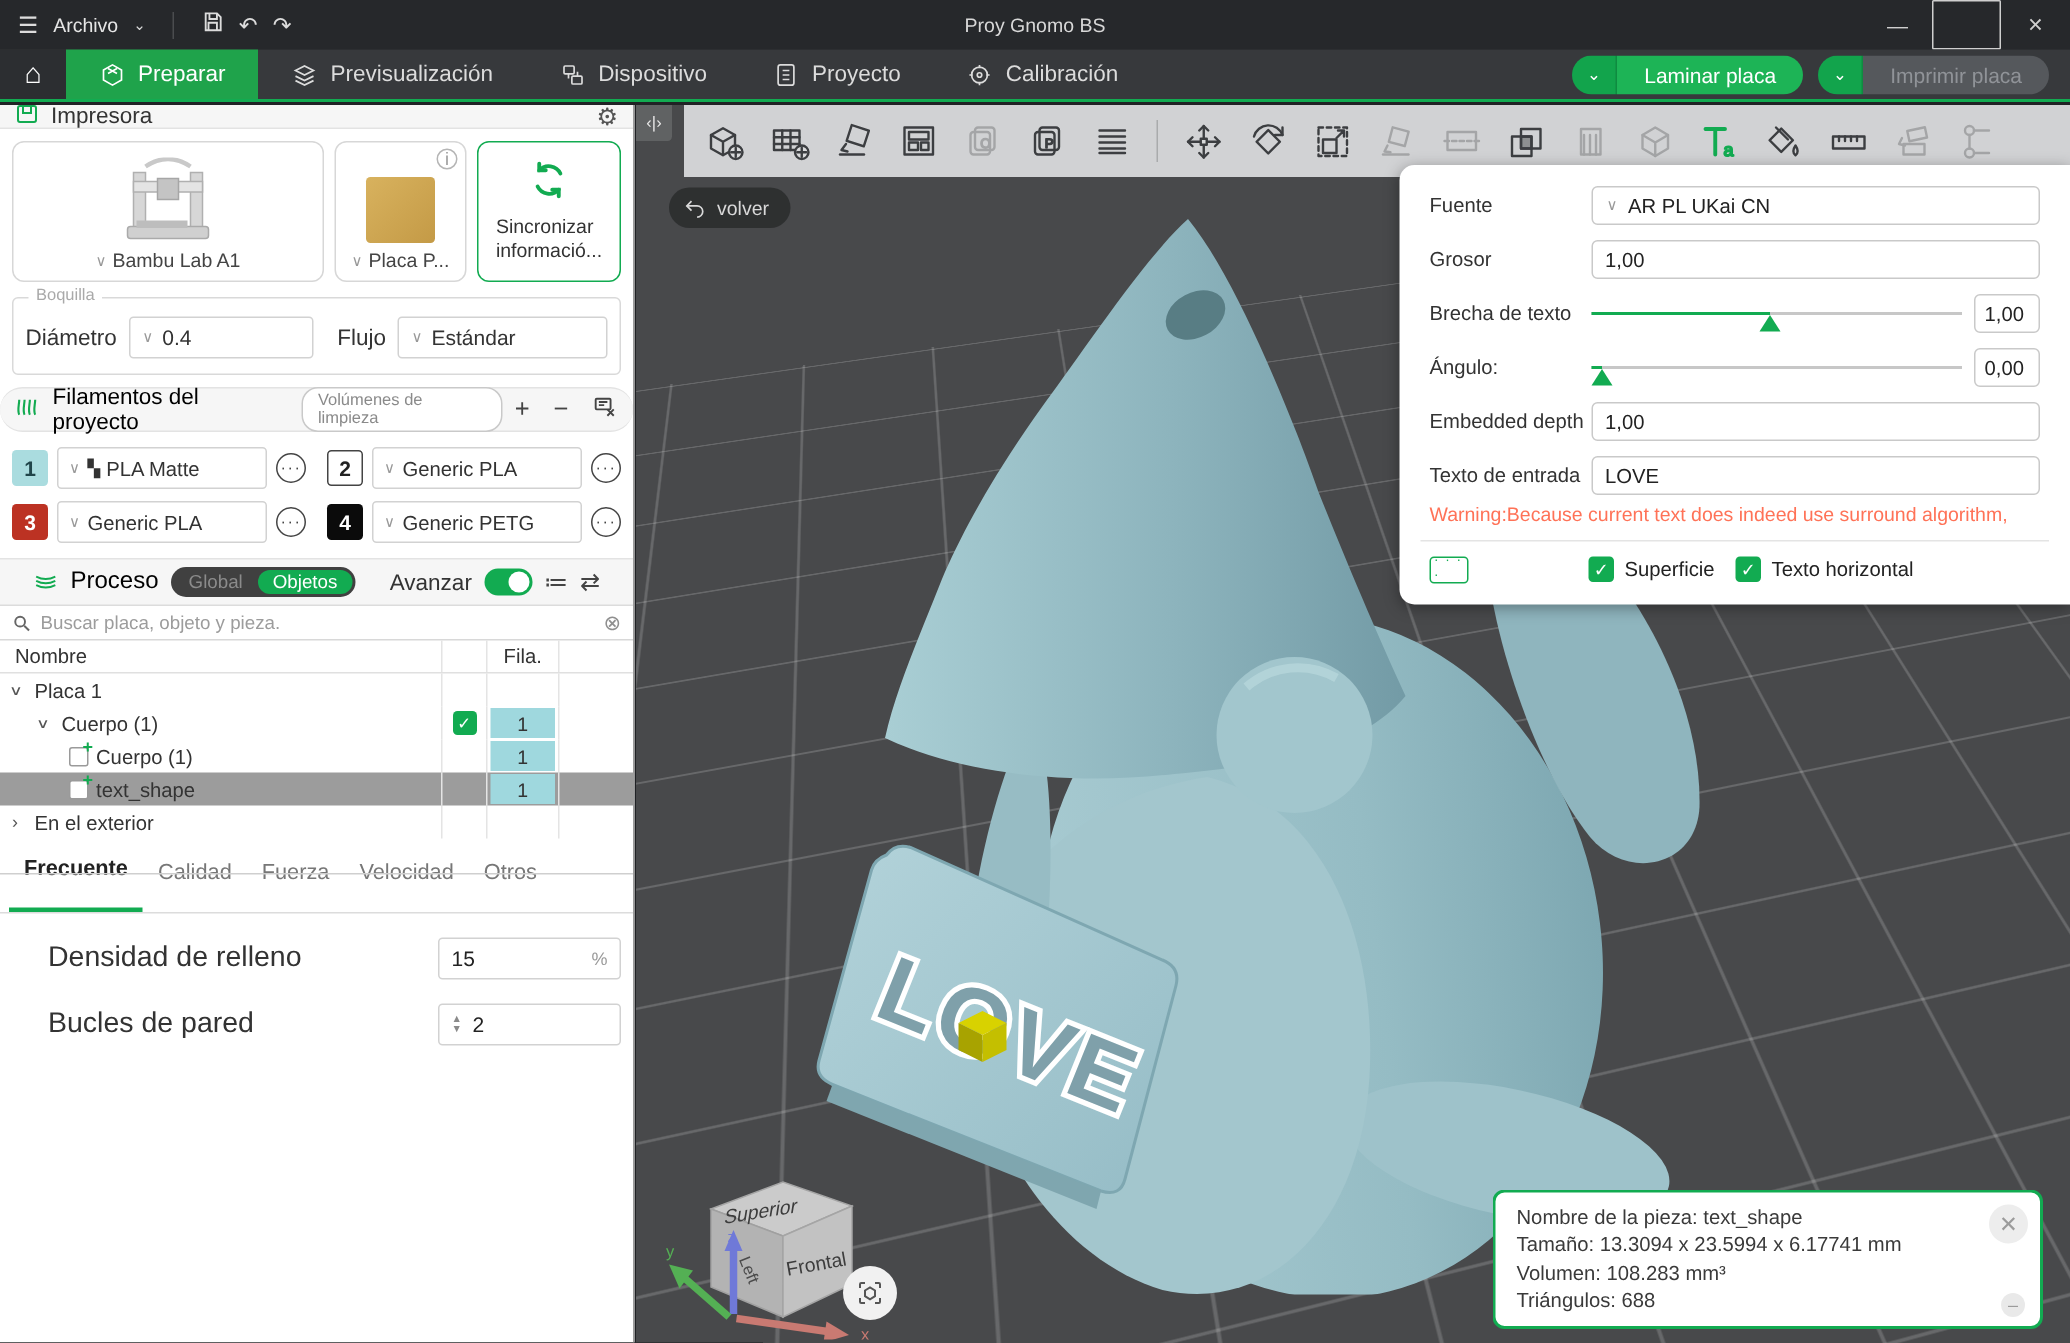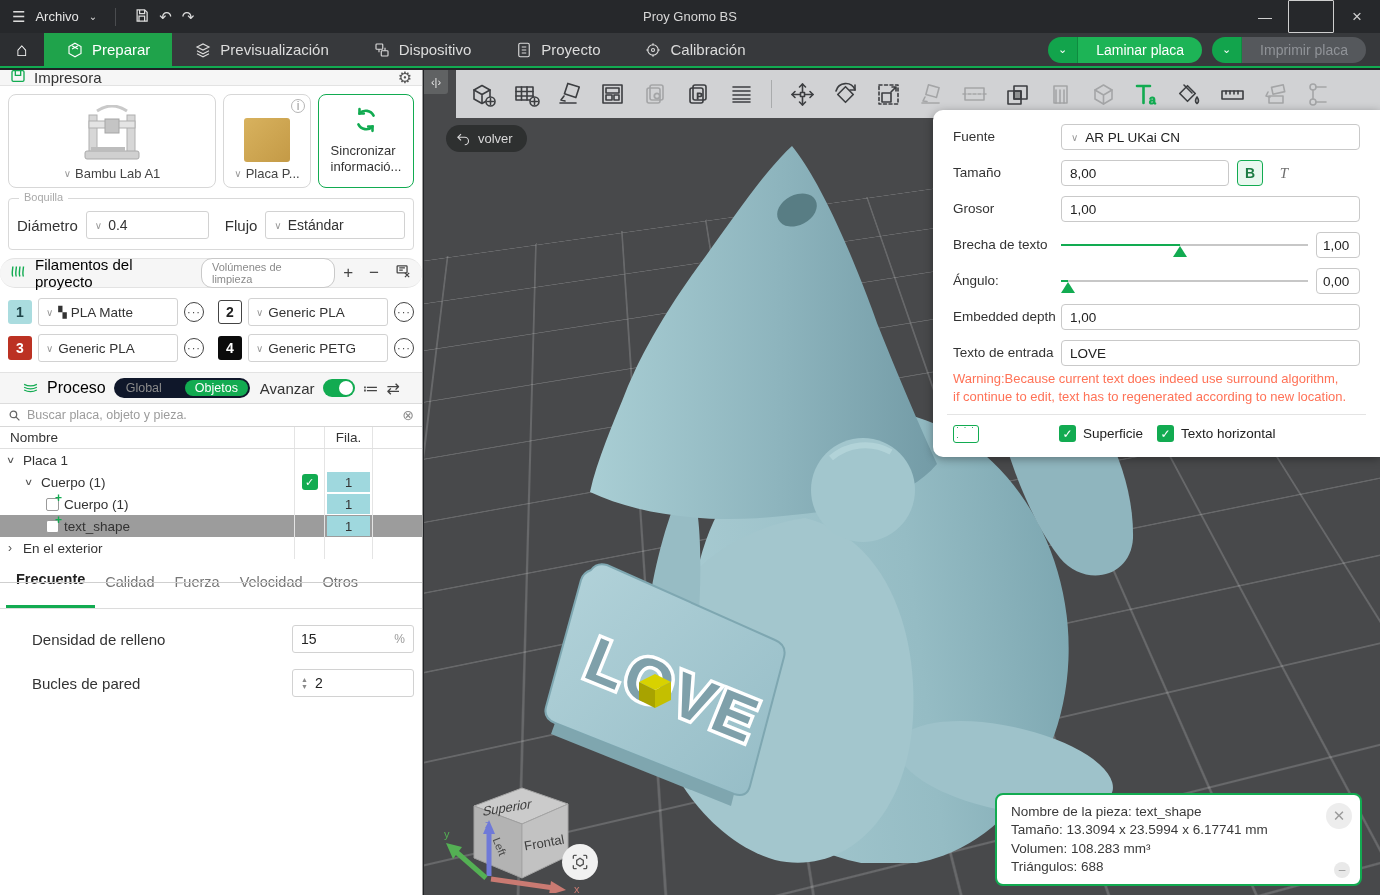--- a/index.html
+++ b/index.html
@@ -57,21 +57,21 @@
   .w125{width:125px;} .w142{width:142px;}
   .fil-head{height:30px;background:#f6f6f6;display:flex;align-items:center;gap:8px;padding:0 10px;border-top:1px solid #e3e3e3;border-bottom:1px solid #e3e3e3;border-radius:15px;}
   .pill-btn{border:1px solid #c9c9c9;border-radius:11px;font-size:11px;color:#8a8a8a;padding:2px 10px;background:#fff;}
   .fil-tools{margin-left:auto;display:flex;gap:16px;align-items:center;color:#444;font-size:17px;}
   .filgrid{padding:10px 8px;display:grid;grid-template-columns:1fr 1fr;gap:8px 14px;}
   .filrow{display:flex;align-items:center;gap:6px;}
   .chip{width:24px;height:24px;border-radius:3px;display:flex;align-items:center;justify-content:center;font-size:14px;font-weight:bold;}
   .filsel{flex:1;border:1px solid #d2d2d2;border-radius:3px;height:28px;display:flex;align-items:center;gap:5px;padding:0 7px;font-size:13.5px;color:#333;}
   .dots{width:20px;height:20px;border:1.5px solid #444;border-radius:50%;display:flex;align-items:center;justify-content:center;font-size:11px;letter-spacing:1px;color:#444;line-height:0;}
   .proc-head{height:32px;background:#f6f6f6;display:flex;align-items:center;gap:8px;padding:0 22px;border-top:1px solid #e3e3e3;border-bottom:1px solid #dcdcdc;}
-  .seg{display:flex;background:#0f172a;border-radius:12px;padding:2px;gap:13px;}
+  .seg{display:flex;background:#404040;border-radius:12px;padding:2px;}
   .seg span{font-size:12.5px;padding:1px 10px;border-radius:11px;color:#8b8b8b;}
   .seg .on{background:#12ab51;color:#fff;}
   .adv{margin-left:auto;display:flex;align-items:center;gap:8px;}
   .adv .t{font-size:15px;color:#333;}
   .toggle{width:32px;height:18px;border-radius:9px;background:#12ab51;position:relative;}
   .toggle::after{content:"";position:absolute;right:2px;top:2px;width:14px;height:14px;border-radius:50%;background:#fff;}
   .lst-ic{font-size:16px;color:#444;}
   .search{height:23px;display:flex;align-items:center;gap:6px;padding:0 8px;border-bottom:1px solid #d8d8d8;}
   .search input{flex:1;border:0;outline:0;font-size:12.5px;color:#555;}
   .search input::placeholder{color:#9c9c9c;}
@@ -84,21 +84,21 @@
   .trow.sel{background:#9c9c9c;}
   .tcell{width:44px;height:20px;background:#9fd8de;display:flex;align-items:center;justify-content:center;font-size:13px;margin:0 2px;}
   .cbx{width:16px;height:16px;background:#12ab51;border-radius:3px;color:#fff;font-size:11px;display:flex;align-items:center;justify-content:center;}
   .part-ic{width:13px;height:13px;border:1px solid #9a9a9a;border-radius:2px;position:relative;background:#fff;}
   .part-ic::after{content:"+";position:absolute;right:-4px;top:-8px;color:#12ab51;font-size:12px;font-weight:bold;}
   .arrow-d{font-size:9px;color:#555;transform:scaleX(1.4);display:inline-block;width:10px;}
   .ptabs{display:flex;gap:0;border-bottom:1px solid #dcdcdc;height:26px;align-items:flex-end;padding:0 6px;}
   .ptab{font-size:14.5px;color:#777;padding:0 10px 18px 10px;}
   .ptab.on{color:#222;font-weight:bold;border-bottom:3px solid #12ab51;}
   .prow{display:flex;align-items:center;padding:0 8px 0 32px;margin-top:16px;}
-  .prow .t{font-size:15px;color:#333;flex:1;}
+  .prow .t{font-size:19px;color:#333;flex:1;}
   .pinput{width:122px;border:1px solid #d2d2d2;border-radius:3px;height:28px;display:flex;align-items:center;padding:0 8px;font-size:14px;color:#222;}
   .pinput .u{margin-left:auto;color:#9a9a9a;font-size:12px;}
   .spin{display:flex;flex-direction:column;font-size:7px;color:#8a8a8a;line-height:1;margin-right:7px;}
 
   
   .viewport{position:absolute;left:424px;top:70px;width:956px;height:825px;background:#48494b;overflow:hidden;}
   .grid3d{position:absolute;left:-500px;top:-260px;width:2600px;height:2000px;
     background:repeating-linear-gradient(90deg,rgba(255,255,255,.17) 0 2px,transparent 2px 105px),
                repeating-linear-gradient(0deg,rgba(255,255,255,.17) 0 2px,transparent 2px 105px);
     transform:perspective(1400px) rotateX(50deg) rotateZ(-17deg);transform-origin:46% 34%;}
@@ -665,28 +665,20 @@
       <div class="trowp">
         <span class="lab">Fuente</span>
         <div class="tctl">
             <div class="fontsel">
               <span class="chevg">∨</span>
               <span>AR PL UKai CN</span>
             </div>
           </div>
       </div>
       <div class="trowp">
-        <span class="lab">Tamaño</span>
-        <div class="tctl">
-          <input class="tin" style="width: 168px;" value="8,00">
-          <span class="bbtn">B</span>
-          <span class="ibtn">T</span>
-        </div>
-      </div>
-      <div class="trowp">
         <span class="lab">Grosor</span>
         <div class="tctl">
             <input class="tin" value="1,00" style="">
           </div>
       </div>
       <div class="trowp">
         <span class="lab">Brecha de texto</span>
         <div class="tctl">
           <div class="slider">
             <div class="track"></div>
@@ -714,21 +706,20 @@
           </div>
       </div>
       <div class="trowp" style="margin-bottom:4px">
         <span class="lab">Texto de entrada</span>
         <div class="tctl">
             <input class="tin" value="LOVE" style="">
           </div>
       </div>
       <div class="warn">
         <span>Warning:Because current text does indeed use surround algorithm,</span><br>
-        <span>if continue to edit, text has to regenerated according to new location.</span>
       </div>
       <div class="tdivider"></div>
       <div class="tbottom">
         <span class="kbd-ic"></span>
         <div class="chkgrp">
           <span class="chk">
             <span class="box">✓</span>
             <span>Superficie</span>
           </span>
           <span class="chk">

